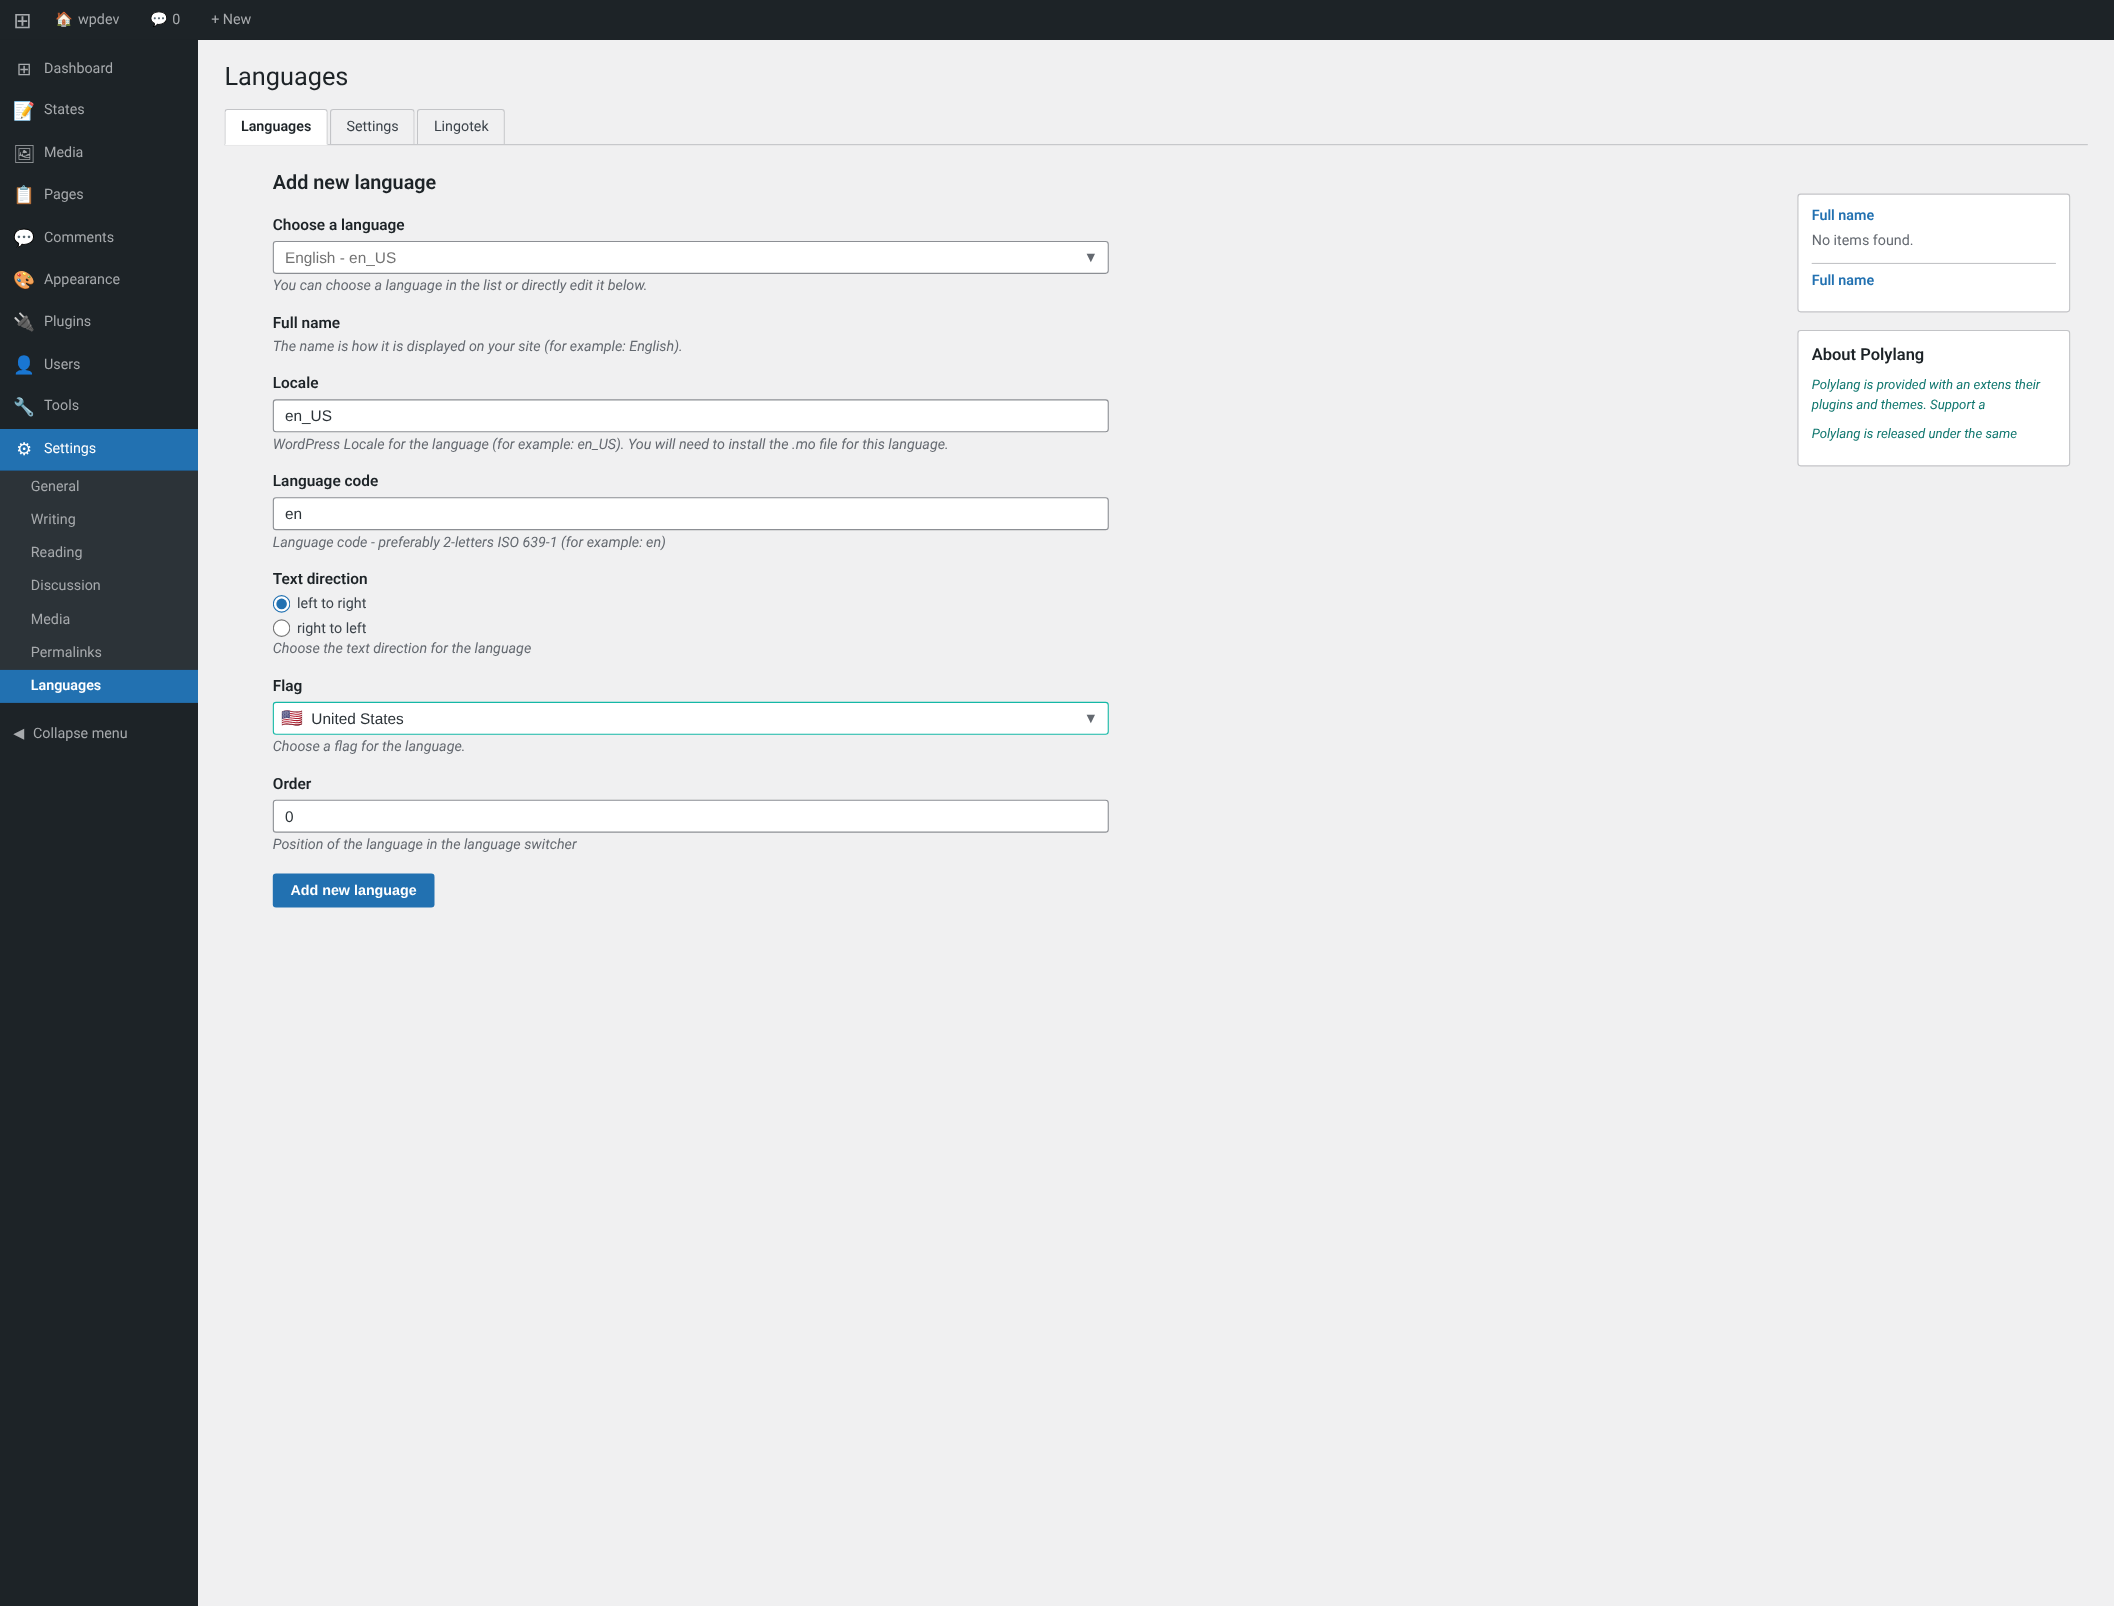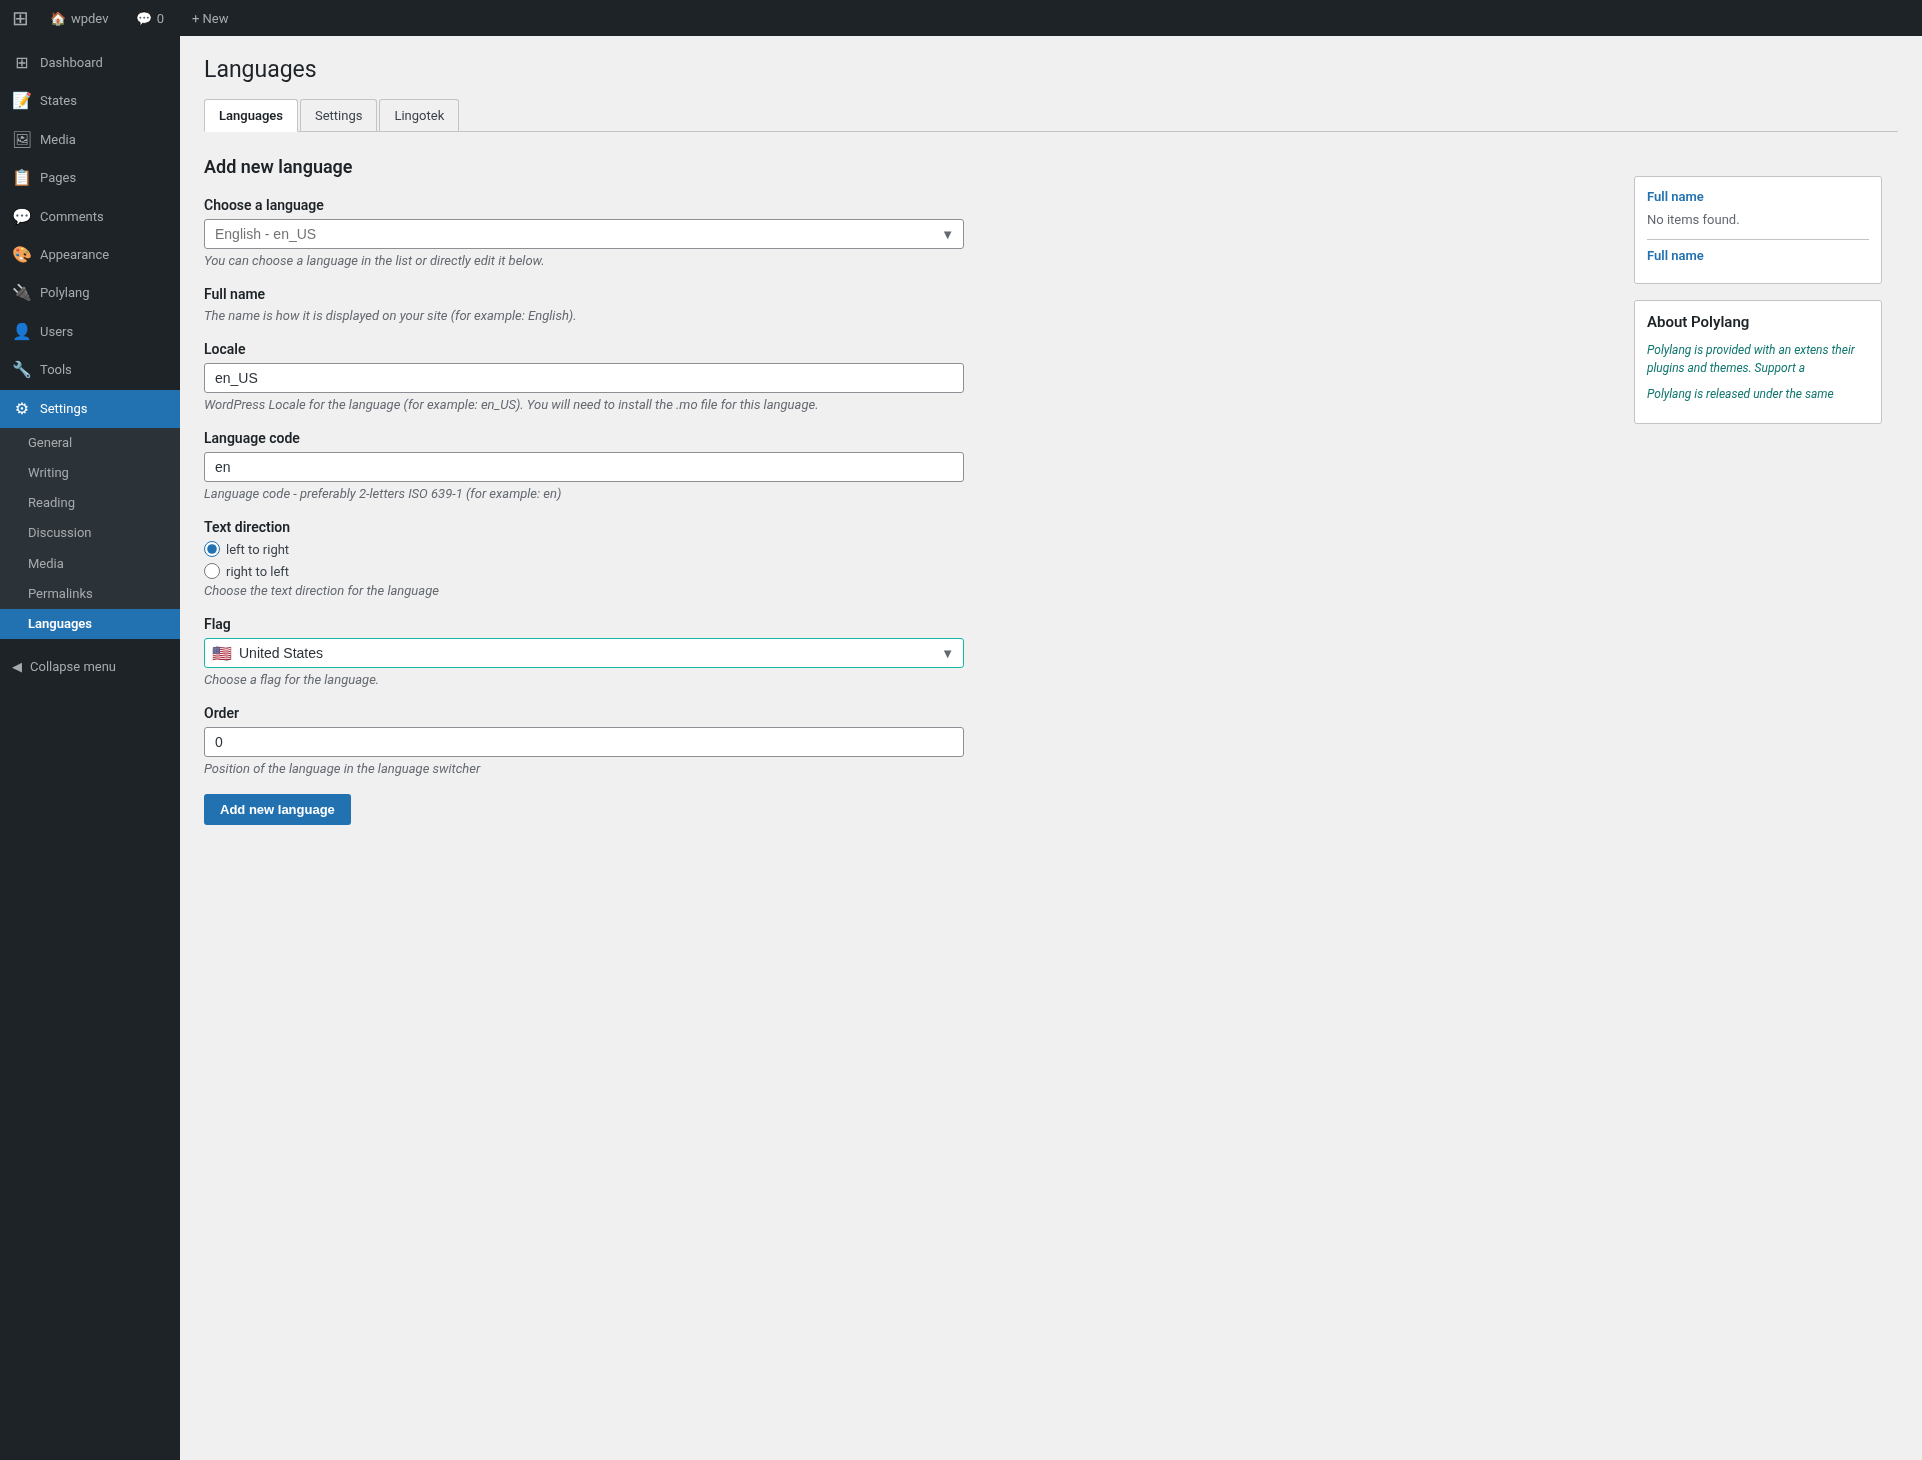--- a/index.html
+++ b/index.html
@@ -283,20 +283,21 @@
     }
     .widget-divider {
       border: none;
       border-top: 1px solid #c3c4c7;
       margin: 8px 0;
     }
 
     .main-content-area {
       display: flex;
       gap: 0;
+      margin-left: 44px;
     }
     .main-form { flex: 1; }
   </style>
 </head>
 <body>
 
 <div id="wpadminbar">
   <span class="adminbar-logo">⊞</span>
   <span class="adminbar-item">
     <span>🏠</span>
@@ -333,21 +334,21 @@
     <div class="sidebar-item">
       <span class="sidebar-icon">💬</span>
       <span>Comments</span>
     </div>
     <div class="sidebar-item">
       <span class="sidebar-icon">🎨</span>
       <span>Appearance</span>
     </div>
     <div class="sidebar-item">
       <span class="sidebar-icon">🔌</span>
-      <span>Polylang</span>
+      <span>Plugins</span>
     </div>
     <div class="sidebar-item">
       <span class="sidebar-icon">👤</span>
       <span>Users</span>
     </div>
     <div class="sidebar-item">
       <span class="sidebar-icon">🔧</span>
       <span>Tools</span>
     </div>
     <div class="sidebar-item active">

